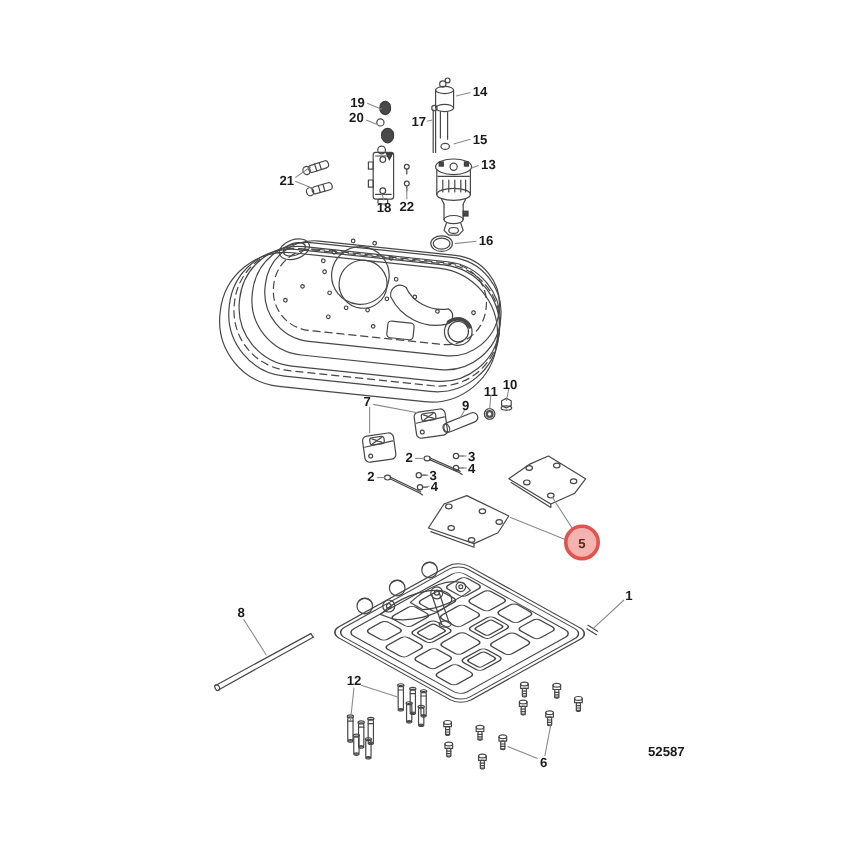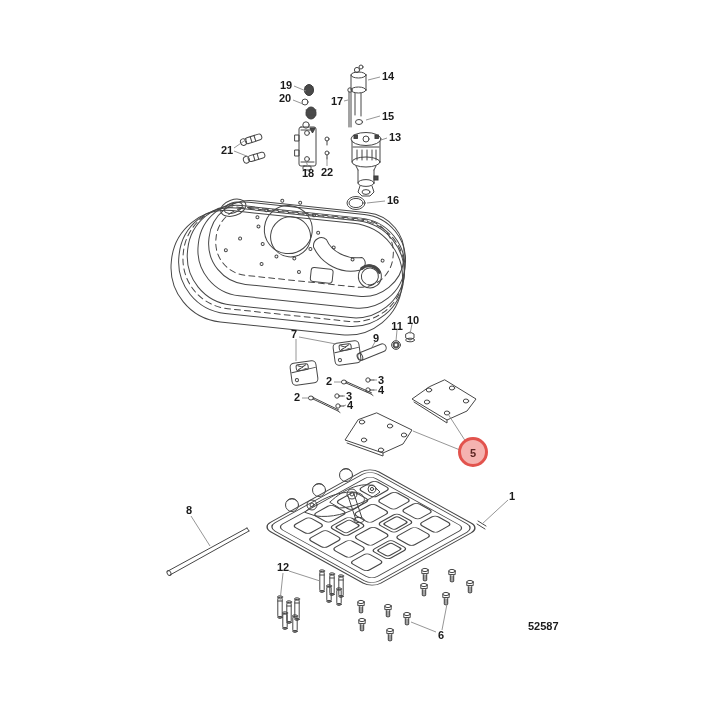--- a/index.html
+++ b/index.html
@@ -1,17 +1,17 @@
 <!DOCTYPE html>
 <html><head>
 <meta charset="utf-8">
 <style>
   html,body{margin:0;padding:0;background:#ffffff;}
   body{width:720px;height:720px;overflow:hidden;font-family:"Liberation Sans",sans-serif;}
-  #stage{position:relative;width:647px;height:720px;background:#ffffff;}
+  #stage{position:relative;width:647px;height:720px;background:#ffffff;margin-left:12px;}
   svg{position:absolute;left:0;top:0;}
   svg .art{stroke:#474747;fill:none;stroke-width:1;stroke-linecap:round;stroke-linejoin:round;}
   svg .dark{fill:#4a4a4a;stroke:#3a3a3a;}
   svg .dashed{stroke-dasharray:6 4;}
   svg text.callout{font-family:"Liberation Sans",sans-serif;font-size:11px;font-weight:700;text-anchor:middle;}
   svg text.code{font-family:"Liberation Sans",sans-serif;font-size:11px;font-weight:700;}
 </style>
 </head>
 <body>
 

